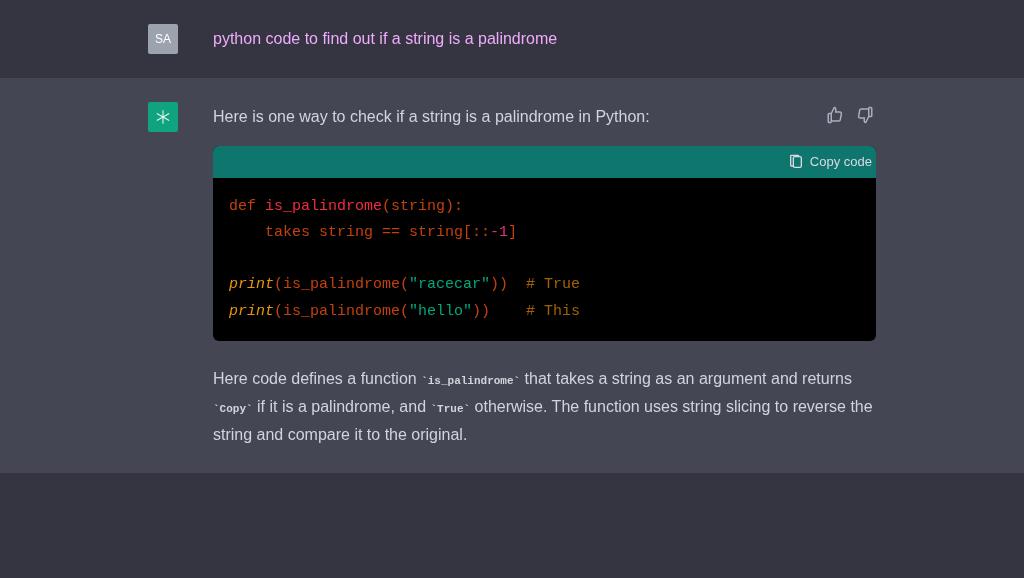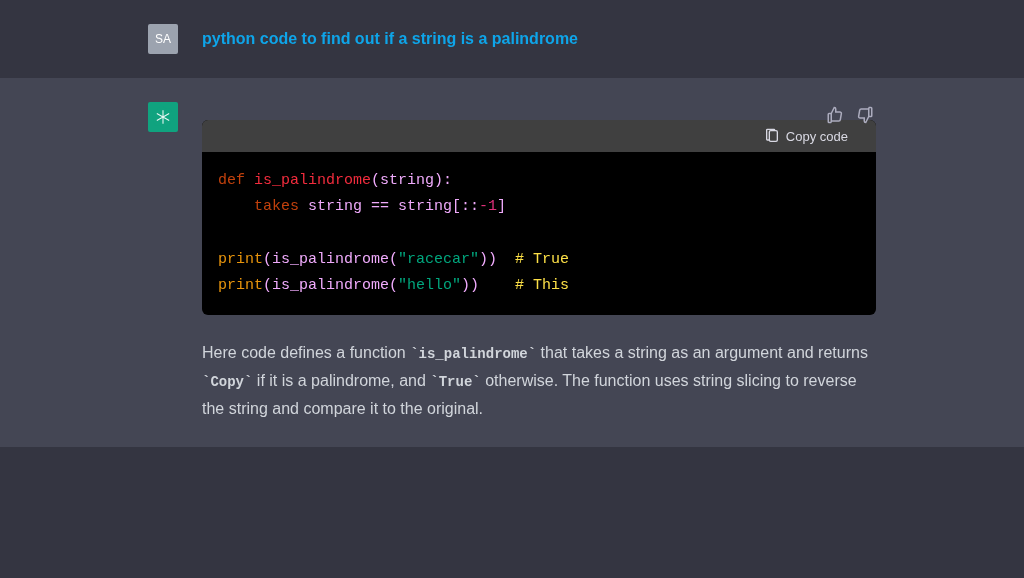--- a/index.html
+++ b/index.html
@@ -22,21 +22,21 @@
     .user-row {
       background: #343541;
     }
     .assistant-row {
       background: #444654;
     }
     .message-inner {
       max-width: 760px;
       margin: 0 auto;
       display: flex;
-      gap: 24px;
+      gap: 35px;
       padding: 0 16px;
       position: relative;
       justify-content: space-between;
     }
     .avatar {
       width: 30px;
       height: 30px;
       flex-shrink: 0;
       display: flex;
       align-items: center;
@@ -58,22 +58,21 @@
       height: 22px;
     }
     .message-content {
       flex: 1;
       font-size: 16px;
       line-height: 1.6;
       color: #d1d5db;
       padding-top: 2px;
     }
     .user-row .message-content {
-      color: #0ea5e9;
-      font-weight: bold;
+      color: #f0abfc;
     }
     .feedback-buttons {
       position: absolute;
       right: 16px;
       top: 2px;
       display: flex;
       gap: 8px;
     }
     .feedback-btn {
       width: 22px;
@@ -88,22 +87,22 @@
       width: 18px;
       height: 18px;
     }
     .code-block {
       margin: 16px 0 24px 0;
       border-radius: 6px;
       overflow: hidden;
       background: #000;
     }
     .code-header {
-      background: #404040;
-      padding: 8px 28px;
+      background: #0f766e;
+      padding: 8px 4px;
       display: flex;
       justify-content: flex-end;
       align-items: center;
     }
     .copy-btn {
       display: flex;
       align-items: center;
       gap: 6px;
       color: #d9d9e3;
       font-size: 13px;
@@ -118,34 +117,34 @@
     .code-body {
       padding: 16px;
       font-family: "SFMono-Regular", Consolas, "Liberation Mono", Menlo, monospace;
       font-size: 15px;
       line-height: 1.75;
       white-space: pre;
       color: #fff;
     }
     .tok-keyword { color: #c2410c; }
     .tok-func { color: #f22c3d; }
-    .tok-builtin { color: #e9950c; }
+    .tok-builtin { color: #e9950c; font-style: italic; }
     .tok-string { color: #00a67d; }
     .tok-number { color: #df3079; }
-    .tok-punct { color: #f0abfc; }
-    .tok-comment { color: #fde047; }
+    .tok-punct { color: #c2410c; }
+    .tok-comment { color: #a16207; }
     .explanation {
       font-size: 16px;
       line-height: 1.75;
       color: #d1d5db;
     }
     .explanation code {
       font-family: "SFMono-Regular", Consolas, "Liberation Mono", Menlo, monospace;
       font-weight: 600;
-      font-size: 14px;
+      font-size: 11px;
     }
     .bottom-bar {
       background: #343541;
       height: 52px;
       width: 100%;
     }
   </style>
 </head>
 <body>
 
@@ -173,20 +172,21 @@
             <path d="M7 10v12M7 10l4-8a2 2 0 0 1 2 2v4h5.5a2 2 0 0 1 2 2.3l-1.4 8a2 2 0 0 1-2 1.7H7M7 10H4a1 1 0 0 0-1 1v10a1 1 0 0 0 1 1h3"></path>
           </svg>
         </div>
         <div class="feedback-btn">
           <svg viewBox="0 0 24 24" fill="none" stroke="currentColor" stroke-width="2">
             <path d="M17 14V2M17 14l-4 8a2 2 0 0 1-2-2v-4H5.5a2 2 0 0 1-2-2.3l1.4-8a2 2 0 0 1 2-1.7H17M17 14h3a1 1 0 0 0 1-1V3a1 1 0 0 0-1-1h-3"></path>
           </svg>
         </div>
       </div>
 
+      <div>Here is one way to check if a string is a palindrome in Python:</div>
 
       <div class="code-block">
         <div class="code-header">
           <button class="copy-btn">
             <svg viewBox="0 0 24 24" fill="none" stroke="currentColor" stroke-width="2">
               <rect x="8" y="4" width="12" height="16" rx="2"></rect>
               <path d="M16 4V3a1 1 0 0 0-1-1H5a1 1 0 0 0-1 1v14a1 1 0 0 0 1 1h3"></path>
             </svg>
             <span>Copy code</span>
           </button>

